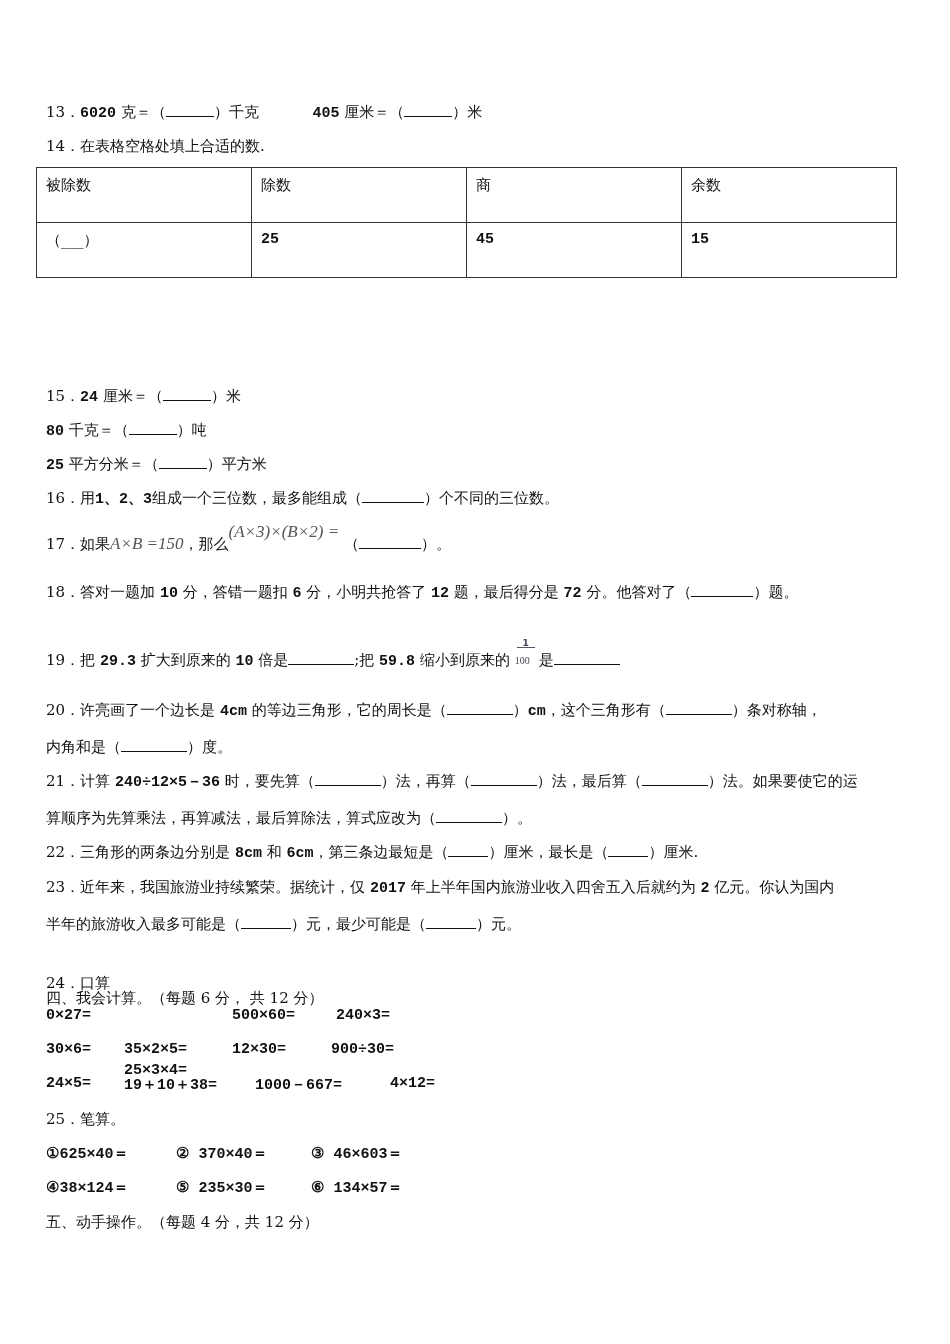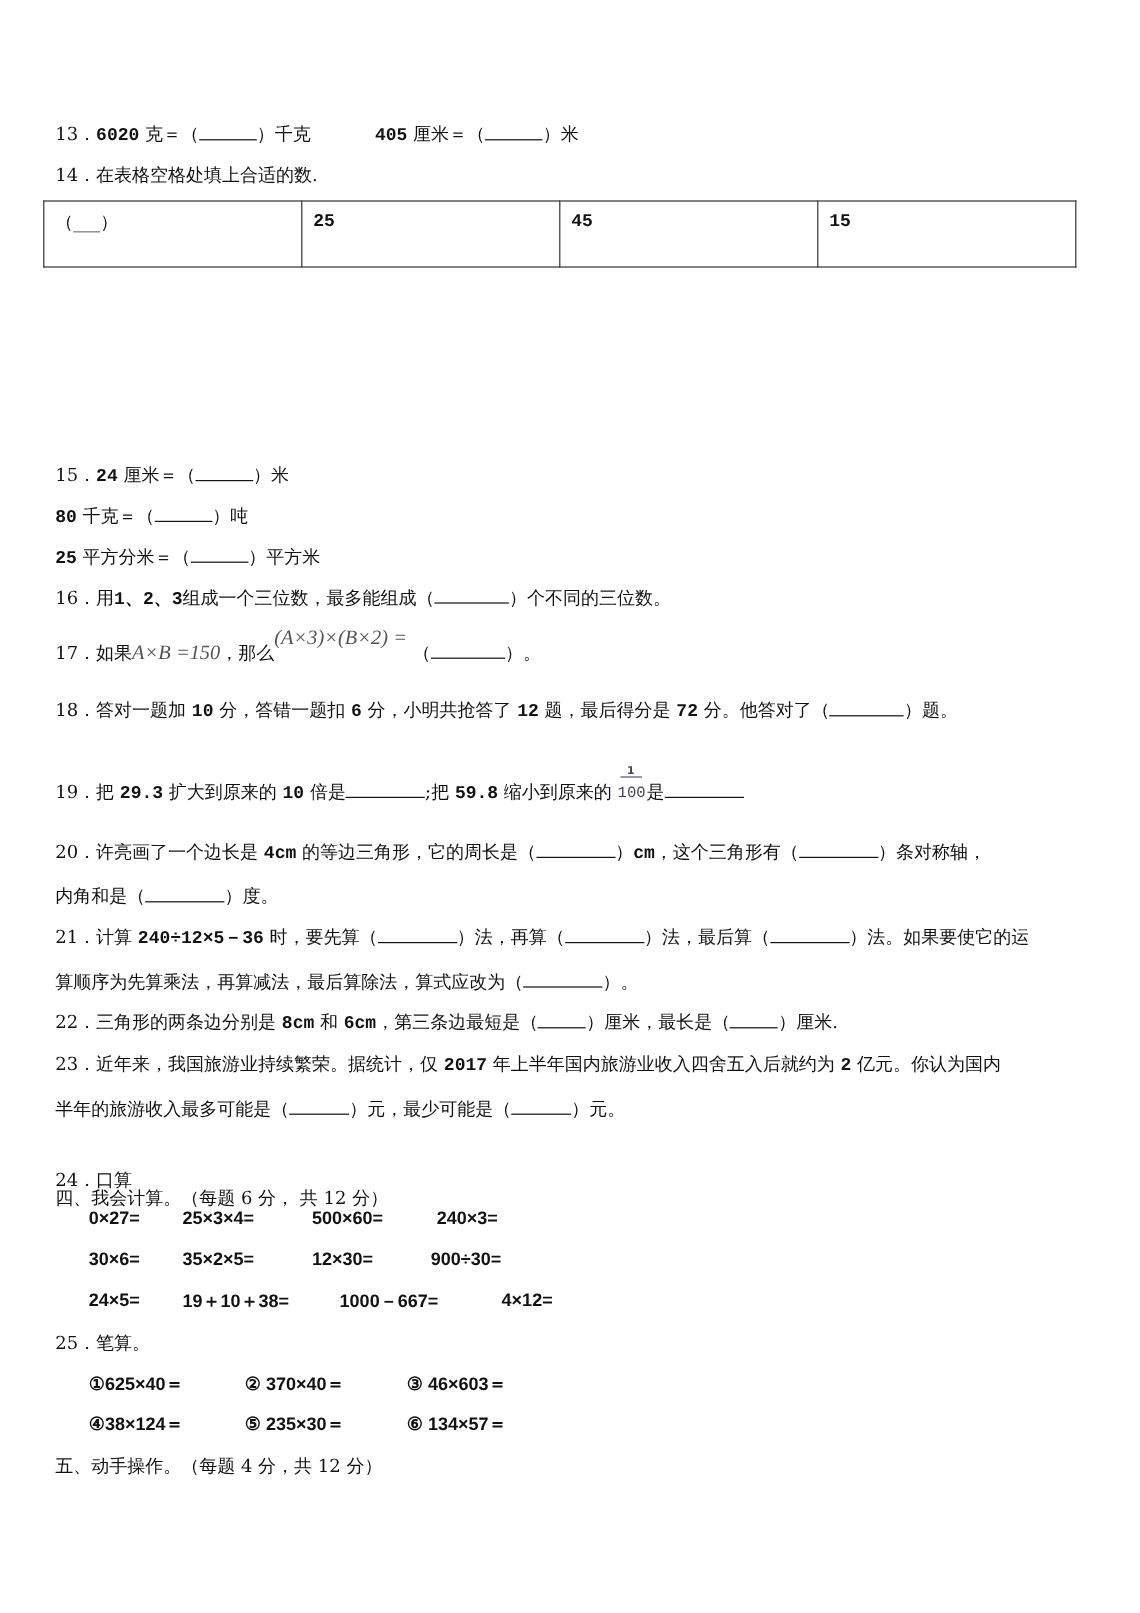--- a/index.html
+++ b/index.html
@@ -10,37 +10,43 @@
   .blank { display: inline-block; border-bottom: 1px solid #111; height: 14px; vertical-align: baseline; }
   table.grid { position: absolute; left: 36px; top: 167px; width: 861px; border-collapse: collapse; }
   table.grid td { border: 1.5px solid #333; height: 46px; vertical-align: top; padding: 8px 9px 0 9px;
                   font-size: 15px; width: 25%; }
   .math { font-family: "Liberation Serif", serif; font-style: italic; color: #555; font-size: 17px; }
   .frac { display: inline-block; position: relative; width: 24px; height: 30px; vertical-align: -6px; }
   .frac .num { position: absolute; top: -8px; left: 0; width: 22px; text-align: center;
                font-size: 9px; color: #445; font-family: "DejaVu Sans", sans-serif; font-weight: bold; }
   .frac .bar { position: absolute; top: 6px; left: 2px; width: 18px; border-top: 1px solid #556; }
   .frac .den { position: absolute; top: 10px; left: 0; width: 22px; 
-               font-size: 13px; color: #445; font-family: Liberation Mono, monospace; }
-  .calc { position: absolute; font-weight: bold; font-family: Liberation Sans, sans-serif; font-size: 15px; white-space: nowrap; margin-left: 28px; }
+               font-size: 10px; color: #445; font-family: Liberation Serif, serif; }
+  .calc { position: absolute; font-weight: bold; font-family: Liberation Mono, monospace; font-size: 15px; white-space: nowrap; }
 </style>
 </head>
 <body>
 
 <div class="line" style="top:102px">
   <span>13．</span><span class="b">6020</span>
   <span>克＝（</span><span class="blank" style="width:48px"></span><span>）千克</span>
   <span style="display:inline-block;width:44px"></span>
   <span class="b">405</span>
   <span>厘米＝（</span><span class="blank" style="width:48px"></span><span>）米</span>
 </div>
 
 <div class="line" style="top:136px">14．在表格空格处填上合适的数.</div>
 <table class="grid">
   <tbody>
+      <tr>
+    <td>被除数</td>
+    <td>除数</td>
+    <td>商</td>
+    <td>余数</td>
+  </tr>
   <tr>
     <td>（___）</td>
     <td class="b">25</td>
     <td class="b">45</td>
     <td class="b">15</td>
   </tr>
 </tbody>
   </table>
 
 <div class="line" style="top:386px">
@@ -121,21 +127,21 @@
   <span>亿元。你认为国内</span>
 </div>
 <div class="line" style="top:914px">
   <span>半年的旅游收入最多可能是（</span><span class="blank" style="width:50px"></span><span>）元，最少可能是（</span><span class="blank" style="width:50px"></span><span>）元。</span>
 </div>
 
 <div class="line" style="top:988px">四、我会计算。（每题  6  分，  共 12 分）</div>
 <div class="line" style="top:973px">24．口算</div>
 
 <div class="calc" style="left:46px; top:1007px">0×27=</div>
-<div class="calc" style="left:124px; top:1007px">25×3×4=</div>
+<div class="calc" style="left:124px; top:1062px">25×3×4=</div>
 <div class="calc" style="left:232px; top:1007px">500×60=</div>
 <div class="calc" style="left:336px; top:1007px">240×3=</div>
 
 <div class="calc" style="left:46px; top:1041px">30×6=</div>
 <div class="calc" style="left:124px; top:1041px">35×2×5=</div>
 <div class="calc" style="left:232px; top:1041px">12×30=</div>
 <div class="calc" style="left:331px; top:1041px">900÷30=</div>
 
 <div class="calc" style="left:46px; top:1075px">24×5=</div>
 <div class="calc" style="left:124px; top:1075px">19＋10＋38=</div>

